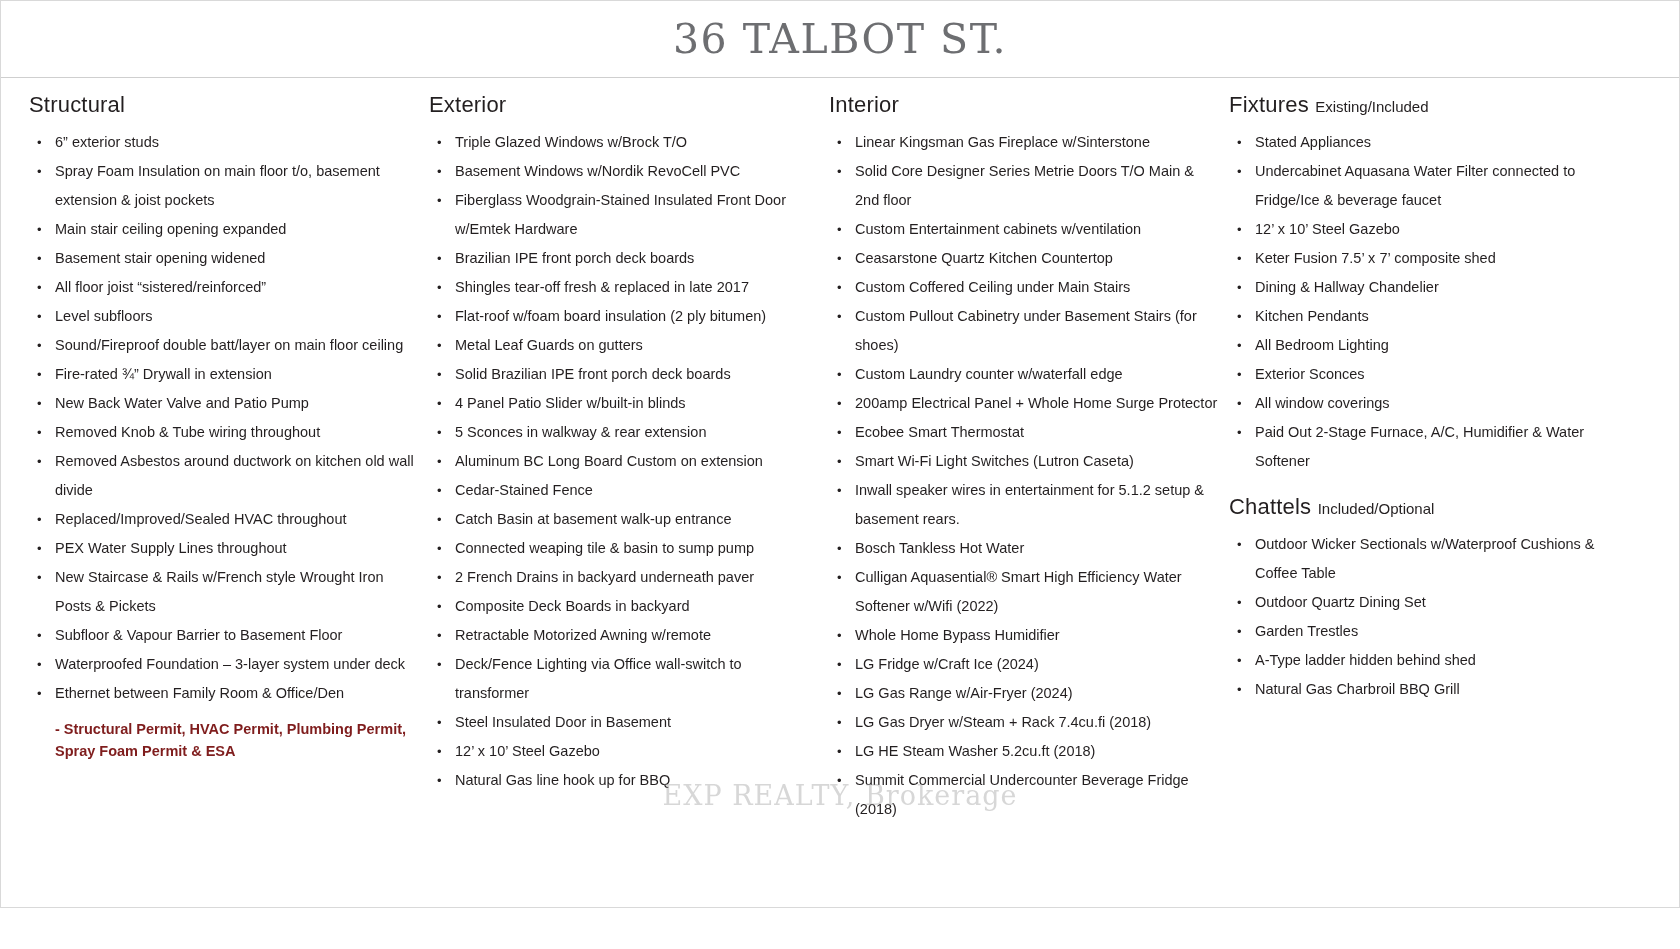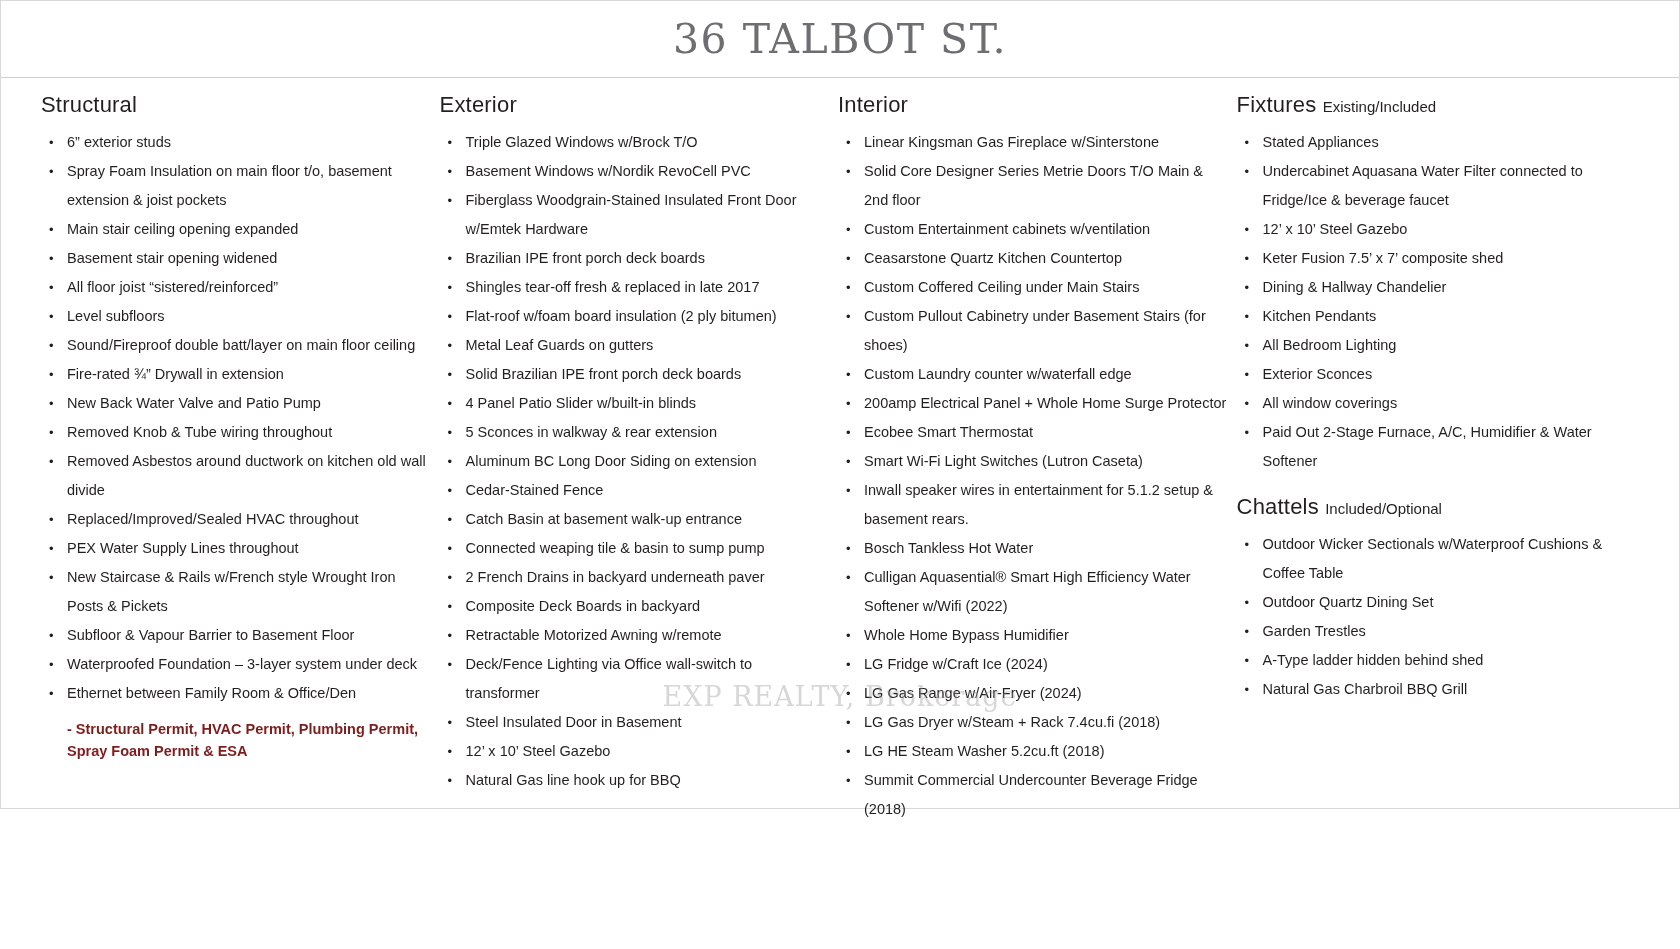--- a/index.html
+++ b/index.html
@@ -10,21 +10,21 @@
     width: 1680px;
     height: 949px;
     background: #ffffff;
     font-family: "Liberation Sans", sans-serif;
     color: #231f20;
     overflow: hidden;
     position: relative;
   }
   .page {
     width: 1680px;
-    height: 809px;
+    height: 908px;
     position: relative;
     box-sizing: border-box;
     border: 1px solid #d9d9d9;
   }
   .header {
     height: 76px;
     border-bottom: 1px solid #cfcfcf;
     display: flex;
     align-items: center;
     justify-content: center;
@@ -40,21 +40,21 @@
   .columns {
     display: flex;
     padding: 14px 24px 0 28px;
     box-sizing: border-box;
     gap: 0px;
   }
   .col {
     box-sizing: border-box;
     padding-right: 10px;
   }
-  .col-structural { width: 400px; margin-left: 12px; }
+  .col-structural { width: 400px; }
   .col-exterior  { width: 400px; }
   .col-interior  { width: 400px; }
   .col-fixtures  { width: 420px; }
 
   .col-title {
     font-size: 22px;
     font-weight: 400;
     color: #231f20;
     margin: 0 0 10px 0;
     letter-spacing: 0.2px;
@@ -152,21 +152,21 @@
         <li>Triple Glazed Windows w/Brock T/O</li>
         <li>Basement Windows w/Nordik RevoCell PVC</li>
         <li>Fiberglass Woodgrain-Stained Insulated Front Door w/Emtek Hardware</li>
         <li>Brazilian IPE front porch deck boards</li>
         <li>Shingles tear-off fresh &amp; replaced in late 2017</li>
         <li>Flat-roof w/foam board insulation (2 ply bitumen)</li>
         <li>Metal Leaf Guards on gutters</li>
         <li>Solid Brazilian IPE front porch deck boards</li>
         <li>4 Panel Patio Slider w/built-in blinds</li>
         <li>5 Sconces in walkway &amp; rear extension</li>
-        <li>Aluminum BC Long Door Siding on extension</li>
+        <li>Aluminum BC Long Board Custom on extension</li>
         <li>Cedar-Stained Fence</li>
         <li>Catch Basin at basement walk-up entrance</li>
         <li>Connected weaping tile &amp; basin to sump pump</li>
         <li>2 French Drains in backyard underneath paver</li>
         <li>Composite Deck Boards in backyard</li>
         <li>Retractable Motorized Awning w/remote</li>
         <li>Deck/Fence Lighting via Office wall-switch to transformer</li>
         <li>Steel Insulated Door in Basement</li>
         <li>12’ x 10’ Steel Gazebo</li>
         <li>Natural Gas line hook up for BBQ</li>

